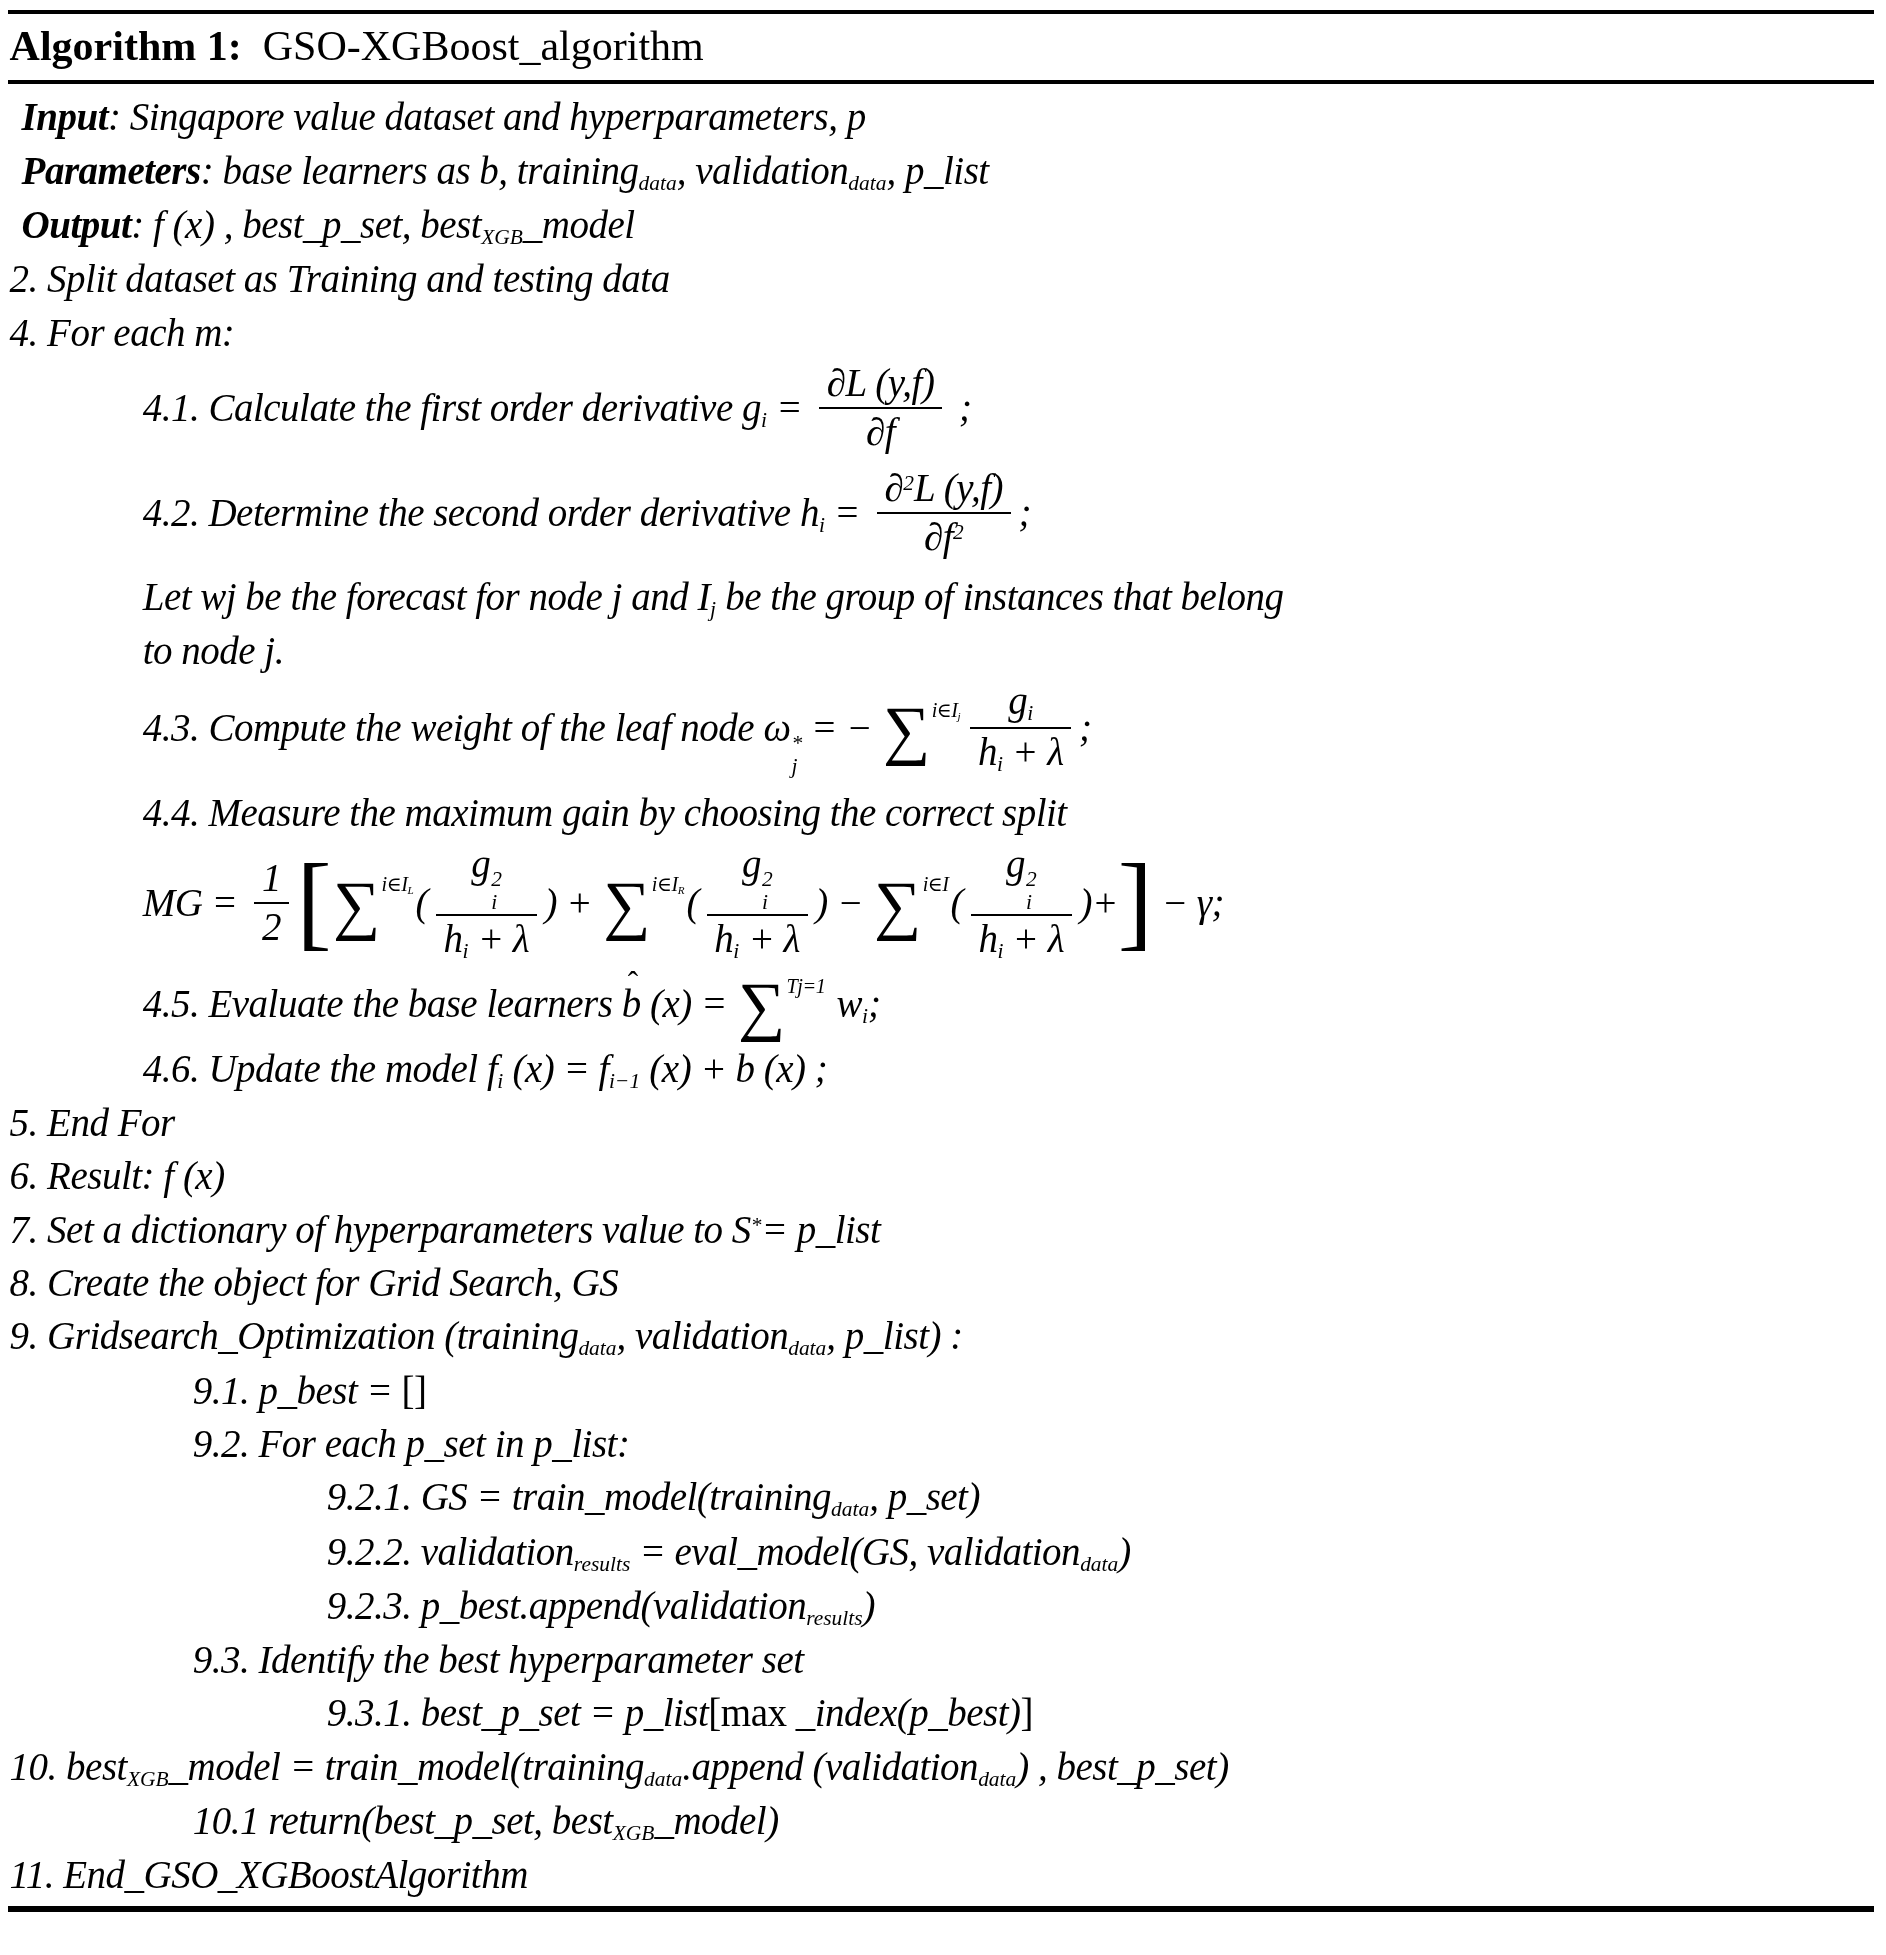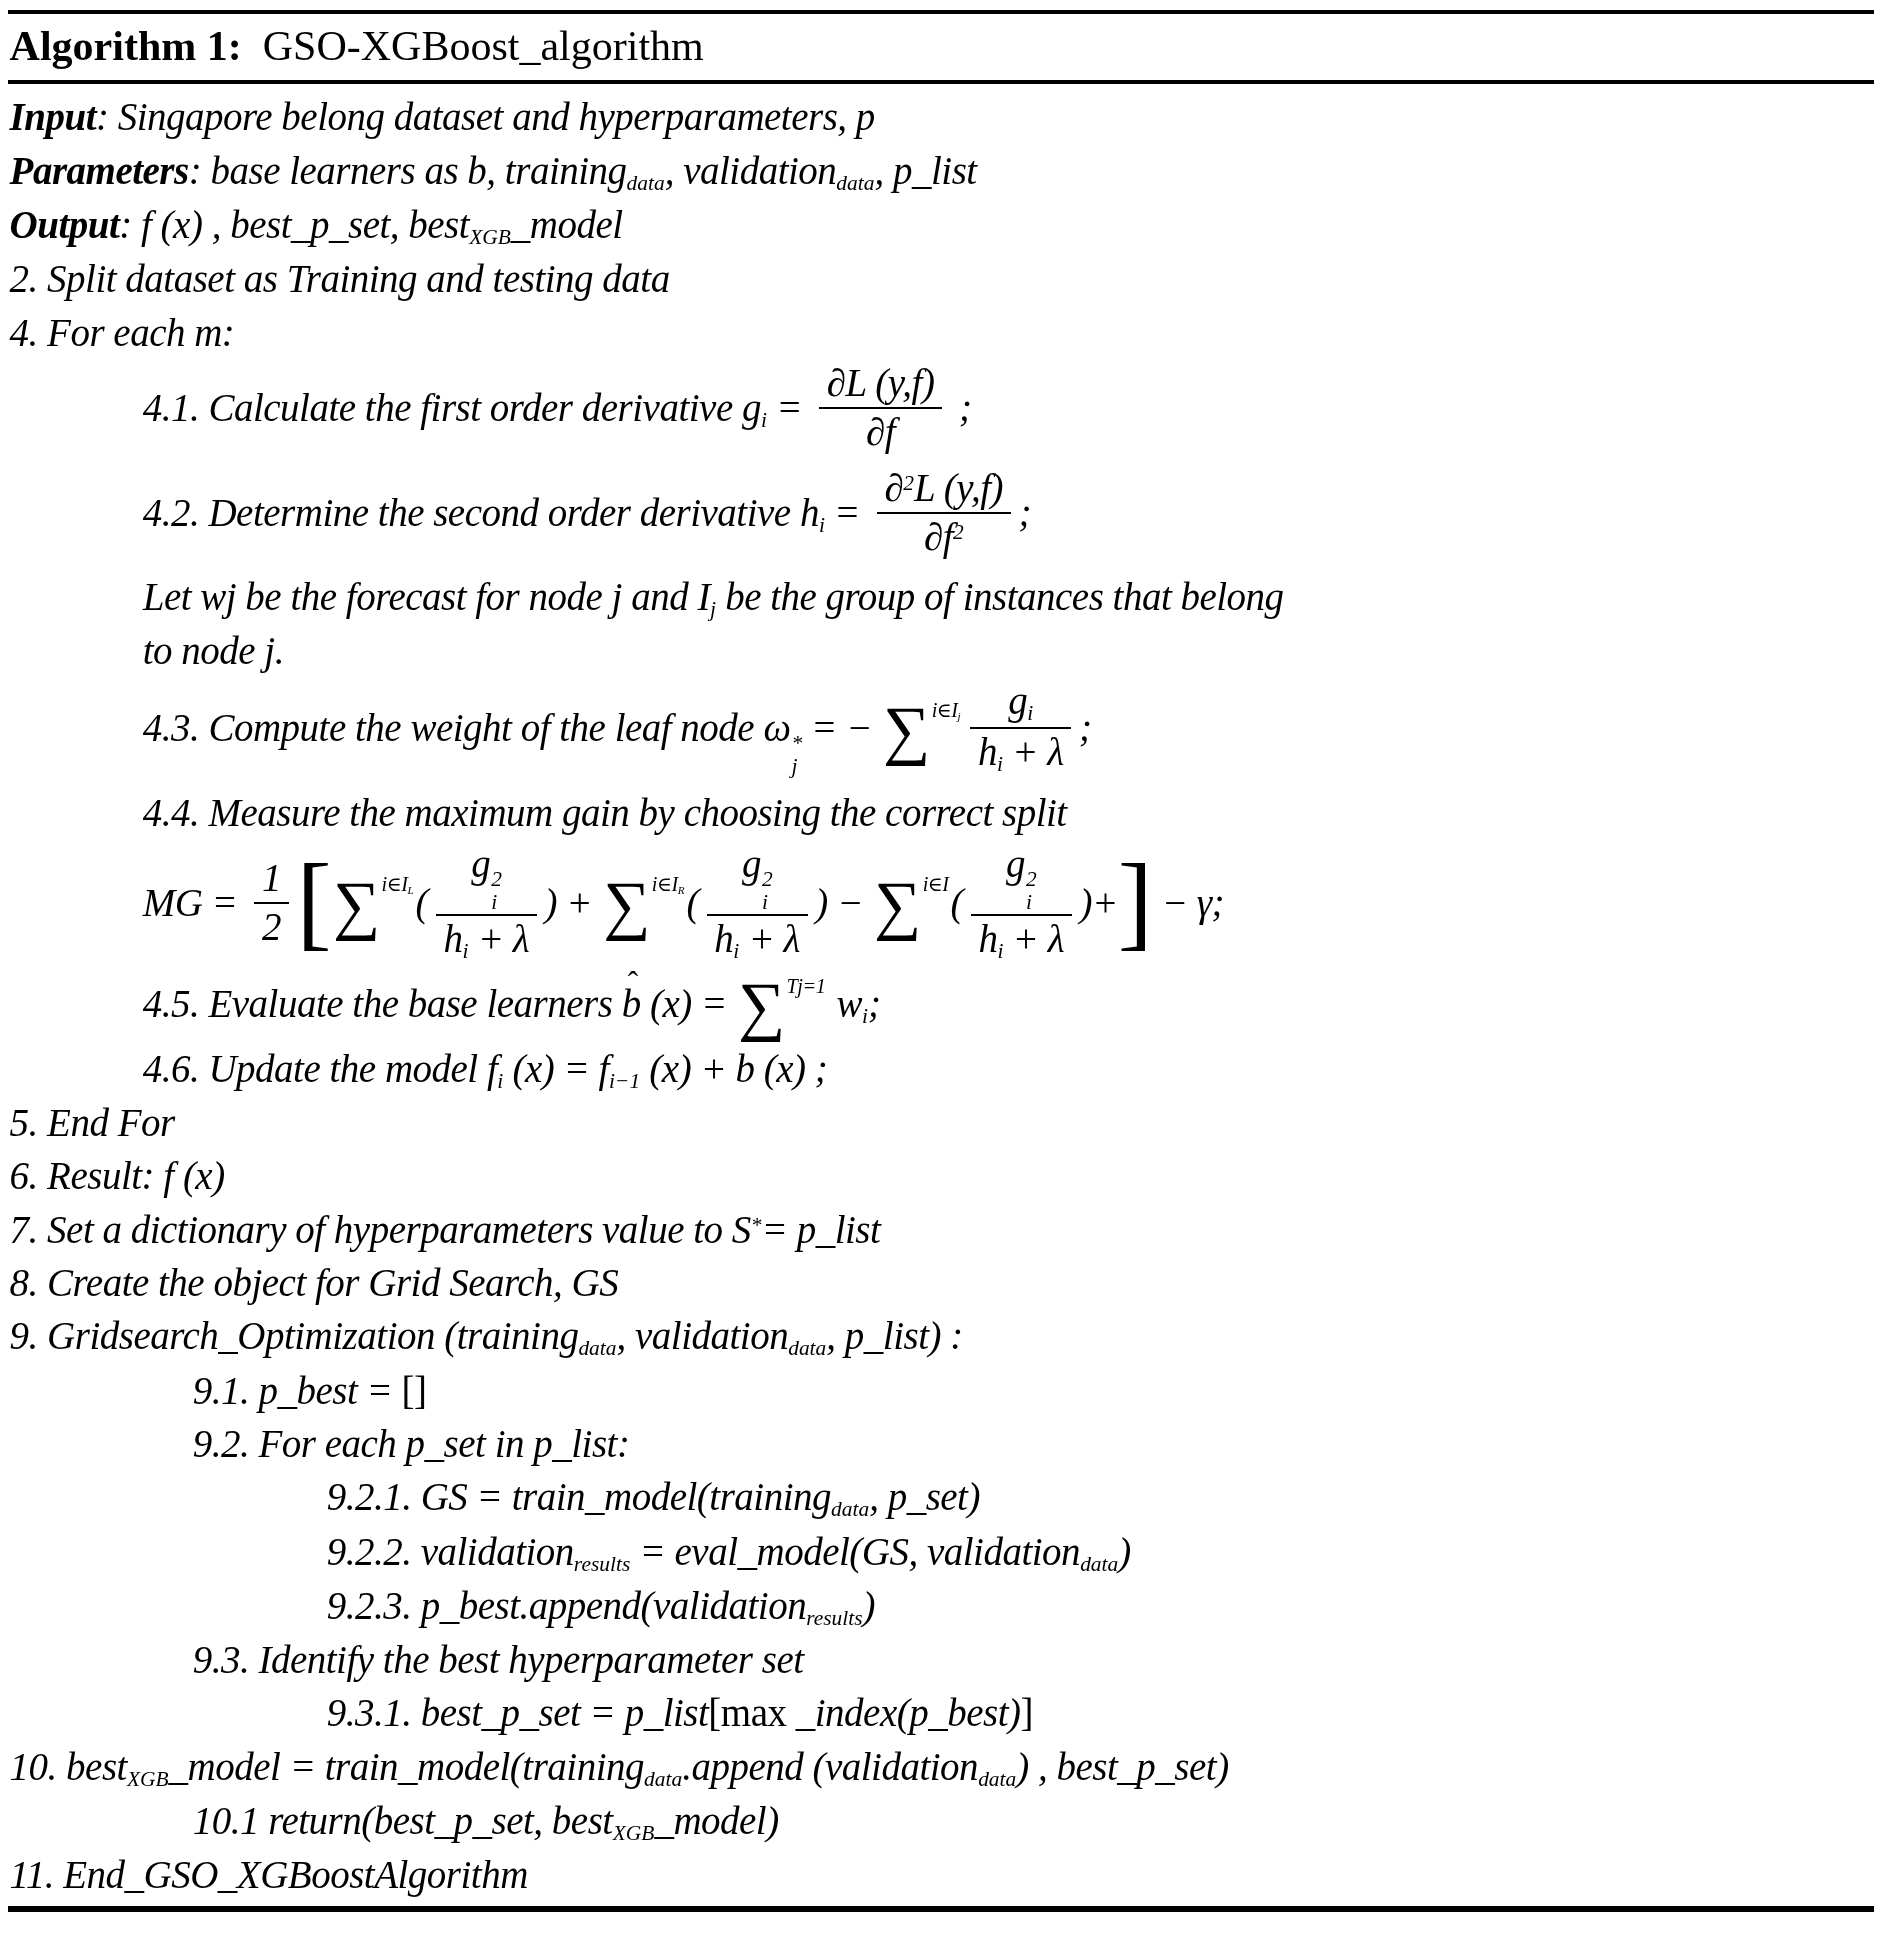--- a/index.html
+++ b/index.html
@@ -20,21 +20,21 @@
     padding: 7.7px 0 9.7px 1.9px; flex: 0 0 auto; white-space: nowrap;
   }
   .h-label { font-weight: bold; margin-right: 21px; }
   .h-title { font-weight: normal; }
   .lines { flex: 1 1 auto; overflow: hidden; padding-top: 5.8px; }
   .line { white-space: nowrap; line-height: 1.32; margin: 1.9px 0; }
   .ind0 { padding-left: 1.9px; }
   .ind1 { padding-left: 135px; }
   .ind2 { padding-left: 185px; }
   .ind3 { padding-left: 319px; }
-  .bd { font-weight: bold; }
+  .bd { font-weight: bold; margin-left: 12px; }
   .rm { font-style: normal; }
   .sb { font-size: 0.55em; vertical-align: -0.28em; letter-spacing: 0; }
   .sp { font-size: 0.55em; vertical-align: 0.5em; letter-spacing: 0; }
   .frac {
     display: inline-block; vertical-align: middle; text-align: center;
     margin: 3.9px 7.7px; position: relative; top: -0.1em;
   }
   .frac .num, .frac .den { display: block; padding: 1px 7.7px; line-height: 1.15; }
   .frac .den { border-top: 2.9px solid #000000; }
   .sum { display: inline-flex; align-items: center; vertical-align: middle; margin: 0 1.9px; position: relative; top: -0.05em; }
@@ -54,21 +54,21 @@
 </head>
 <body>
 
 <div class="page">
   <div class="rule rule-top"></div>
   <div class="header">
     <span class="h-label">Algorithm 1:</span><span class="h-title">GSO-XGBoost_algorithm</span>
   </div>
   <div class="rule rule-mid"></div>
   <div class="lines" id="lines">
-      <div class="line ind0"><span class="bd">Input</span><span class="tx">: Singapore belong dataset and hyperparameters, p</span></div>
+      <div class="line ind0"><span class="bd">Input</span><span class="tx">: Singapore value dataset and hyperparameters, p</span></div>
       <div class="line ind0"><span class="bd">Parameters</span><span class="tx">: base learners as b, training</span><span class="sb">data</span><span class="tx">, validation</span><span class="sb">data</span><span class="tx">, p_list</span></div>
       <div class="line ind0"><span class="bd">Output</span><span class="tx">: f (x) , best_p_set, best</span><span class="sb">XGB</span><span class="tx">_model</span></div>
       <div class="line ind0"><span class="tx">2. Split dataset as Training and testing data</span></div>
       <div class="line ind0"><span class="tx">4. For each m:</span></div>
       <div class="line ind1"><span class="tx">4.1. Calculate the first order derivative g</span><span class="sb">i</span><span class="tx"> = </span><span class="frac"><span class="num"><span class="tx">∂L (y,f)</span></span><span class="den"><span class="tx">∂f</span></span></span><span class="tx"> ;</span></div>
       <div class="line ind1"><span class="tx">4.2. Determine the second order derivative h</span><span class="sb">i</span><span class="tx"> = </span><span class="frac"><span class="num"><span class="tx">∂</span><span class="sp">2</span><span class="tx">L (y,f)</span></span><span class="den"><span class="tx">∂f</span><span class="sp">2</span></span></span><span class="tx">;</span></div>
       <div class="line ind1"><span class="tx">Let wj be the forecast for node j and I</span><span class="sb">j</span><span class="tx"> be the group of instances that belong</span></div>
       <div class="line ind1"><span class="tx">to node j.</span></div>
       <div class="line ind1"><span class="tx">4.3. Compute the weight of the leaf node </span><span class="tx">ω</span><span class="ss">
           <span class="ss-sup">*</span>

